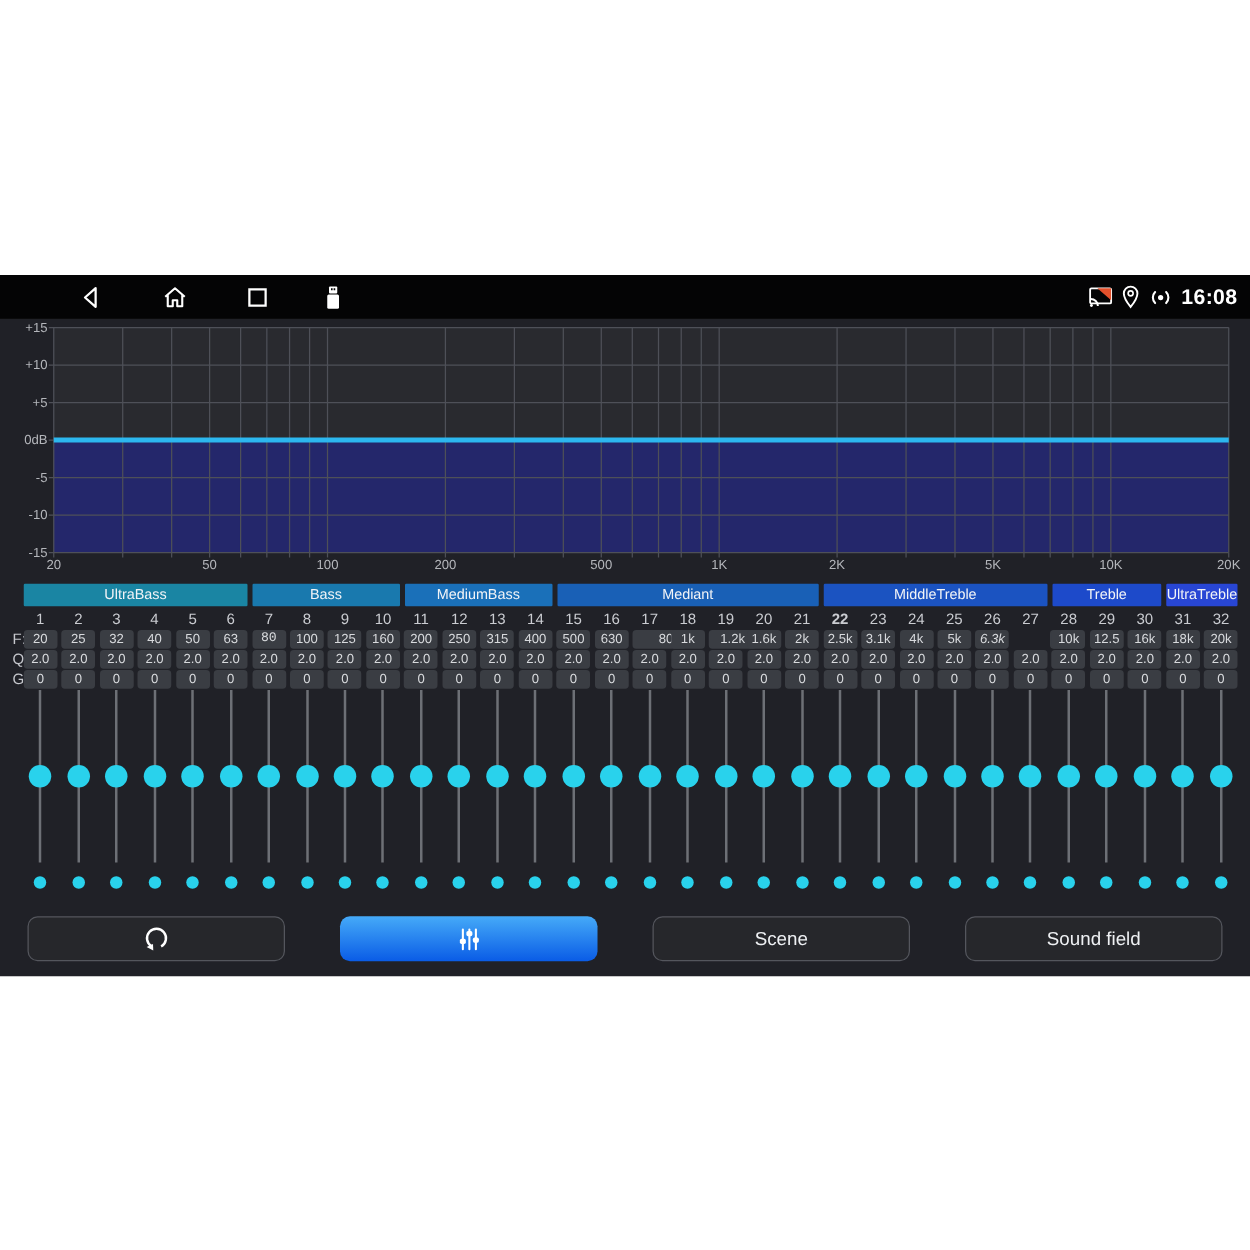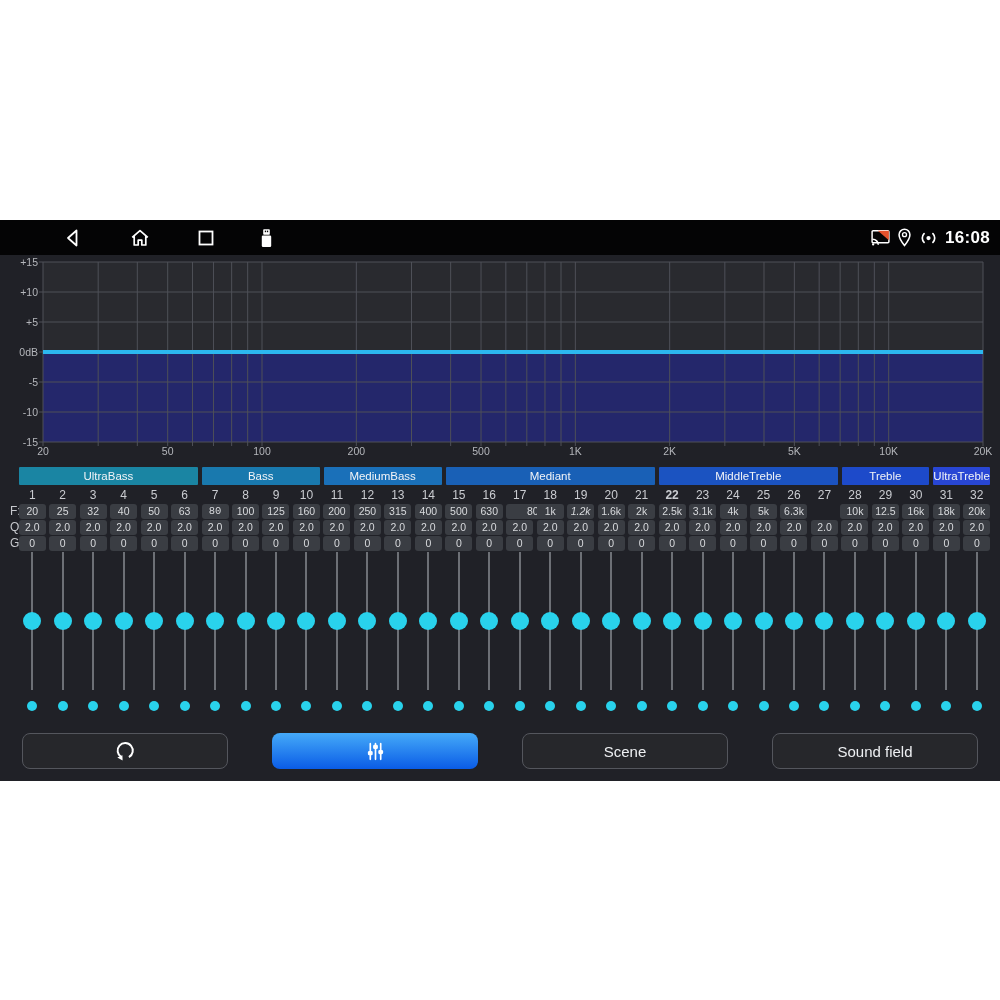--- a/index.html
+++ b/index.html
@@ -299,21 +299,21 @@
       <div class="knob" style="left: 510.755px; top: 392px; background: rgb(41, 210, 236);"></div>
       <div class="dot" style="left: 514.755px; top: 481px; background: rgb(41, 210, 236);"></div>
       <div class="bnum" style="left: 535.225px; top: 268px; width: 30px;">18</div>
       <div class="vbox" style="left: 536.725px; top: 284px; width: 27px;">1k</div>
       <div class="vbox" style="left: 536.725px; top: 300px; width: 27px;">2.0</div>
       <div class="vbox" style="left: 536.725px; top: 316px; width: 27px;">0</div>
       <div class="track" style="left: 549.225px; top: 332px;"></div>
       <div class="knob" style="left: 541.225px; top: 392px; background: rgb(41, 210, 236);"></div>
       <div class="dot" style="left: 545.225px; top: 481px; background: rgb(41, 210, 236);"></div>
       <div class="bnum" style="left: 565.695px; top: 268px; width: 30px;">19</div>
-      <div class="vbox" style="left: 567.195px; top: 284px; width: 27px; font-style: italic;">1.2k</div>
+      <div class="vbox" style="left: 567.195px; top: 284px; width: 38px;">1.2k</div>
       <div class="vbox" style="left: 567.195px; top: 300px; width: 27px;">2.0</div>
       <div class="vbox" style="left: 567.195px; top: 316px; width: 27px;">0</div>
       <div class="track" style="left: 579.695px; top: 332px;"></div>
       <div class="knob" style="left: 571.695px; top: 392px; background: rgb(41, 210, 236);"></div>
       <div class="dot" style="left: 575.695px; top: 481px; background: rgb(41, 210, 236);"></div>
       <div class="bnum" style="left: 596.165px; top: 268px; width: 30px;">20</div>
       <div class="vbox" style="left: 597.665px; top: 284px; width: 27px;">1.6k</div>
       <div class="vbox" style="left: 597.665px; top: 300px; width: 27px;">2.0</div>
       <div class="vbox" style="left: 597.665px; top: 316px; width: 27px;">0</div>
       <div class="track" style="left: 610.165px; top: 332px;"></div>
@@ -348,21 +348,21 @@
       <div class="knob" style="left: 724.045px; top: 392px; background: rgb(41, 210, 236);"></div>
       <div class="dot" style="left: 728.045px; top: 481px; background: rgb(41, 210, 236);"></div>
       <div class="bnum" style="left: 748.515px; top: 268px; width: 30px;">25</div>
       <div class="vbox" style="left: 750.015px; top: 284px; width: 27px;">5k</div>
       <div class="vbox" style="left: 750.015px; top: 300px; width: 27px;">2.0</div>
       <div class="vbox" style="left: 750.015px; top: 316px; width: 27px;">0</div>
       <div class="track" style="left: 762.515px; top: 332px;"></div>
       <div class="knob" style="left: 754.515px; top: 392px; background: rgb(41, 210, 236);"></div>
       <div class="dot" style="left: 758.515px; top: 481px; background: rgb(41, 210, 236);"></div>
       <div class="bnum" style="left: 778.985px; top: 268px; width: 30px;">26</div>
-      <div class="vbox" style="left: 780.485px; top: 284px; width: 27px;">6.3k</div>
+      <div class="vbox" style="left: 780.485px; top: 284px; width: 27px; font-style: italic;">6.3k</div>
       <div class="vbox" style="left: 780.485px; top: 300px; width: 27px;">2.0</div>
       <div class="vbox" style="left: 780.485px; top: 316px; width: 27px;">0</div>
       <div class="track" style="left: 792.985px; top: 332px;"></div>
       <div class="knob" style="left: 784.985px; top: 392px; background: rgb(41, 210, 236);"></div>
       <div class="dot" style="left: 788.985px; top: 481px; background: rgb(41, 210, 236);"></div>
       <div class="bnum" style="left: 809.455px; top: 268px; width: 30px;">27</div>
       <div class="vbox" style="left: 840px; top: 284px; width: 27px;">8k</div>
       <div class="vbox" style="left: 810.955px; top: 300px; width: 27px;">2.0</div>
       <div class="vbox" style="left: 810.955px; top: 316px; width: 27px;">0</div>
       <div class="track" style="left: 823.455px; top: 332px;"></div>

